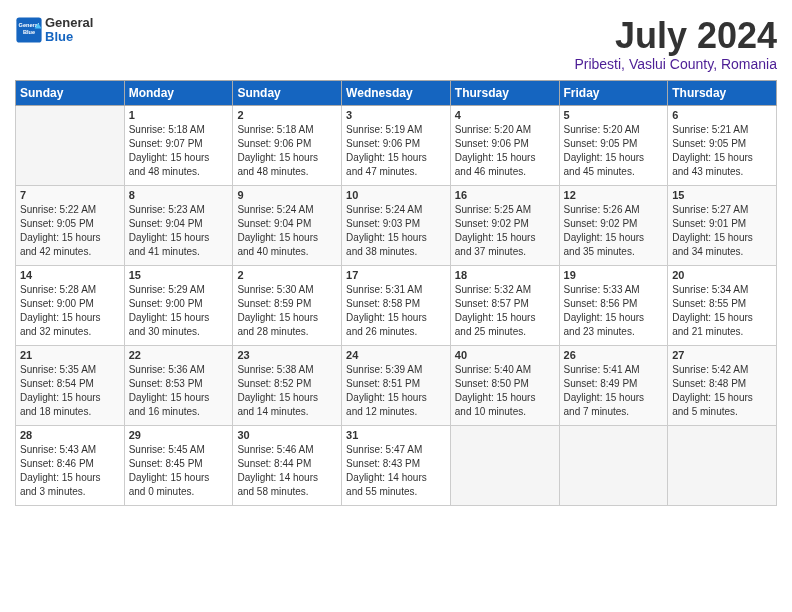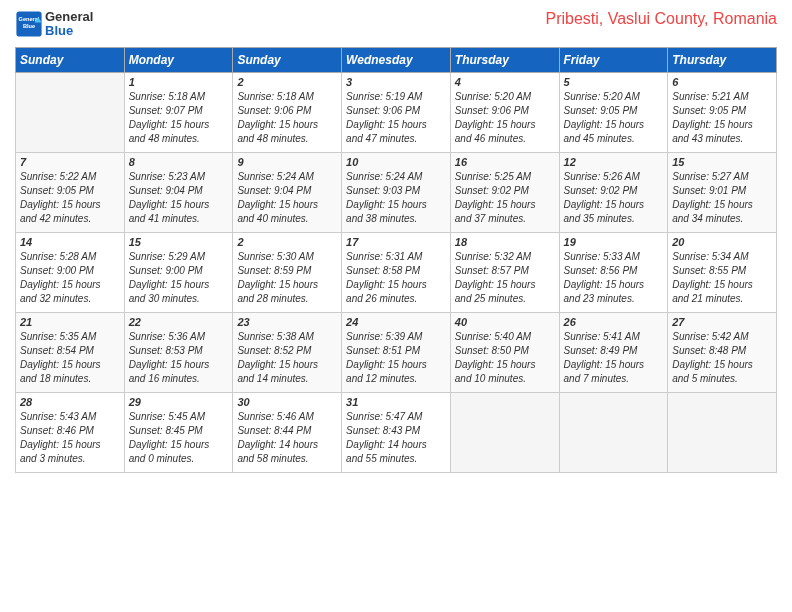--- a/index.html
+++ b/index.html
@@ -6,21 +6,21 @@
     body {
       font-family: Arial, sans-serif;
       background: #fff;
       width: 792px;
       height: 612px;
       overflow: hidden;
     }
     .container {
       width: 792px;
       height: 612px;
-      padding: 10px 15px;
+      padding: 16px 15px;
     }
     .header-area {
       display: flex;
       justify-content: space-between;
       align-items: flex-start;
       margin-bottom: 8px;
     }
     .logo {
       display: flex;
       align-items: center;
@@ -42,29 +42,28 @@
     .title-area {
       text-align: right;
     }
     .month-year {
       font-size: 36px;
       font-weight: bold;
       color: #333;
       line-height: 1.1;
     }
     .location {
-      font-size: 16px;
-      color: #ef4444;
+      font-size: 14px;
+      color: #4c1d95;
       margin-left: 46px;
     }
     table {
       width: 100%;
       border-collapse: collapse;
       table-layout: fixed;
-      font-style: italic;
     }
     thead tr th {
       background-color: #1565c0;
       color: #fff;
       font-size: 12px;
       font-weight: bold;
       padding: 5px 4px;
       text-align: left;
       border: 1px solid #aaa;
     }
@@ -105,20 +104,21 @@
         <text x="20" y="16" text-anchor="middle" fill="white" font-size="8" font-weight="bold">General</text>
         <text x="20" y="26" text-anchor="middle" fill="white" font-size="8" font-weight="bold">Blue</text>
         <polygon points="28,18 38,18 33,10" fill="#4fc3f7"></polygon>
       </svg>
       <div class="logo-text">
         <span class="general">General</span>
         <span class="blue">Blue</span>
       </div>
     </div>
     <div class="title-area">
+      <div class="month-year">July 2024</div>
       <div class="location">Pribesti, Vaslui County, Romania</div>
     </div>
   </div>
 
   <table>
     <thead>
       <tr>
         <th>Sunday</th>
         <th>Monday</th>
         <th>Sunday</th>

